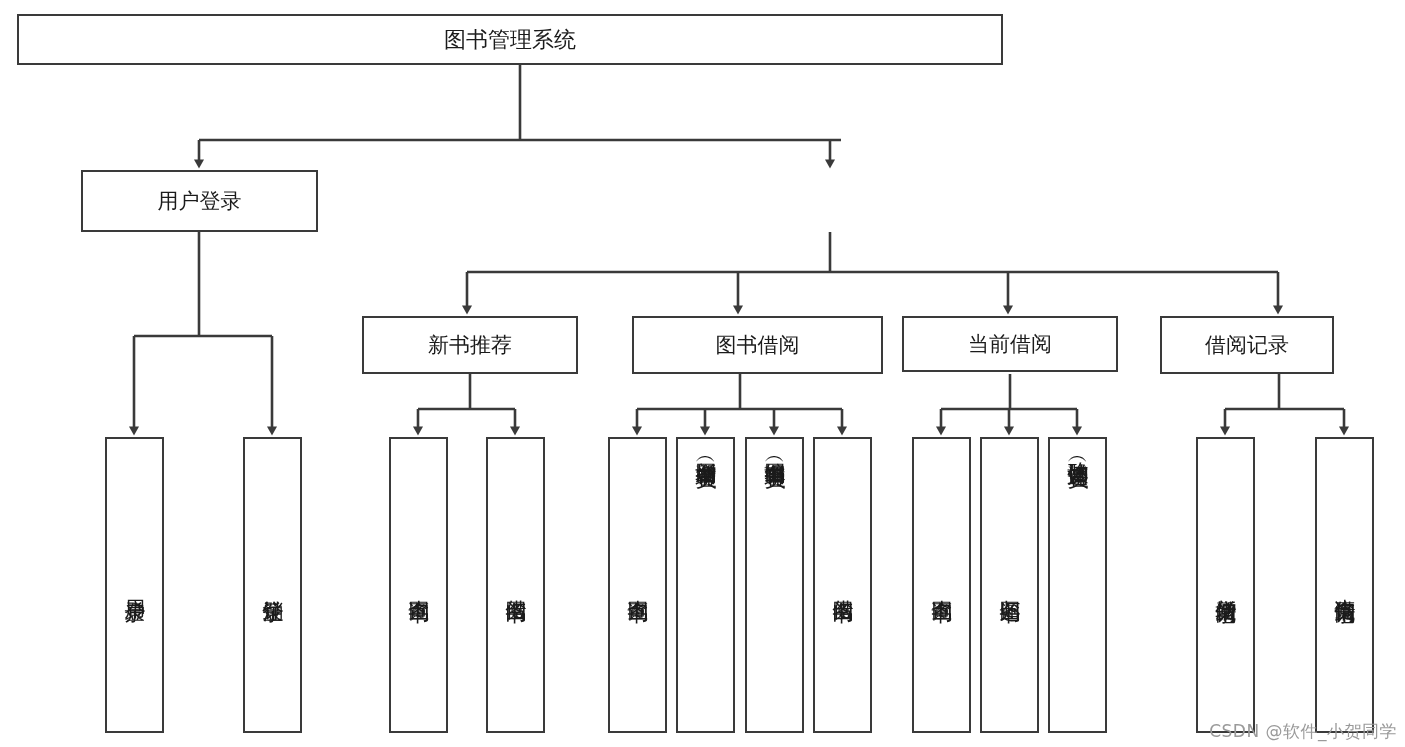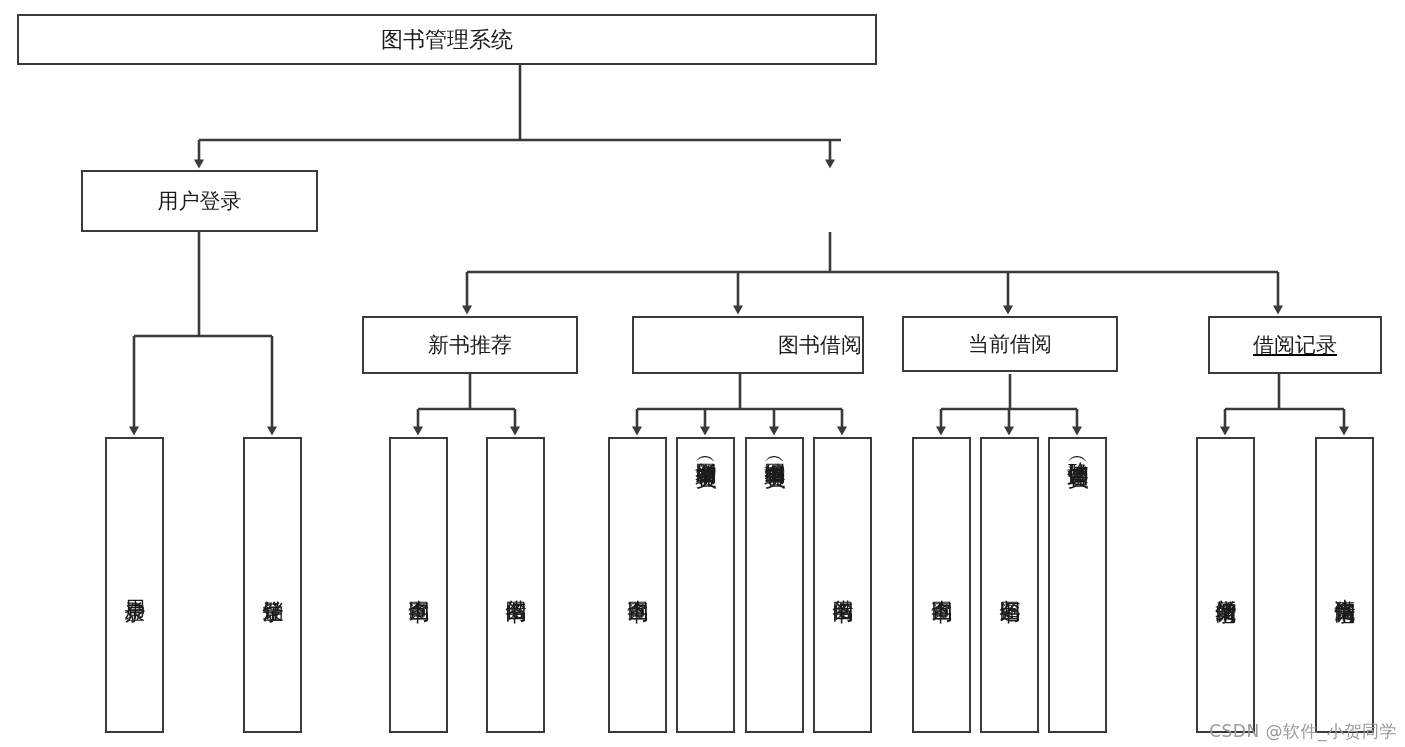--- a/index.html
+++ b/index.html
@@ -124,38 +124,38 @@
       <path d="M1009,409 L1009,431" marker-end="url(#arrow)"></path>
       <path d="M1077,409 L1077,431" marker-end="url(#arrow)"></path>
 
       <path d="M1279,374 L1279,409"></path>
       <path d="M1225,409 L1344,409"></path>
       <path d="M1225,409 L1225,431" marker-end="url(#arrow)"></path>
       <path d="M1344,409 L1344,431" marker-end="url(#arrow)"></path>
     </g>
   </svg>
 
-  <div class="node root horiz" style="left:17px; top:14px; width:860px; height:51px;">
+  <div class="node root horiz" style="left:17px; top:14px; width:986px; height:51px;">
     <span class="label">图书管理系统</span>
   </div>
 
   <div class="node horiz" style="left:81px; top:170px; width:237px; height:62px;">
     <span class="label">用户登录</span>
   </div>
 
   <div class="node horiz" style="left:362px; top:316px; width:216px; height:58px;">
     <span class="label">新书推荐</span>
   </div>
-  <div class="node horiz" style="left:632px; top:316px; width:232px; height:58px;justify-content:flex-end;">
+  <div class="node horiz" style="left:632px; top:316px; width:251px; height:58px;">
     <span class="label">图书借阅</span>
   </div>
   <div class="node horiz" style="left:902px; top:316px; width:216px; height:56px;">
     <span class="label">当前借阅</span>
   </div>
-  <div class="node horiz" style="left:1208px; top:316px; width:174px; height:58px;text-decoration:underline;">
+  <div class="node horiz" style="left:1160px; top:316px; width:174px; height:58px;">
     <span class="label">借阅记录</span>
   </div>
 
   <div class="node vert mid" style="left:105px; top:437px; width:59px; height:296px;">
     <span class="label" style="margin-top: 144px;">用户登录</span>
   </div>
   <div class="node vert mid" style="left:243px; top:437px; width:59px; height:296px;">
     <span class="label" style="margin-top: 144px;">注销登录</span>
   </div>
 

